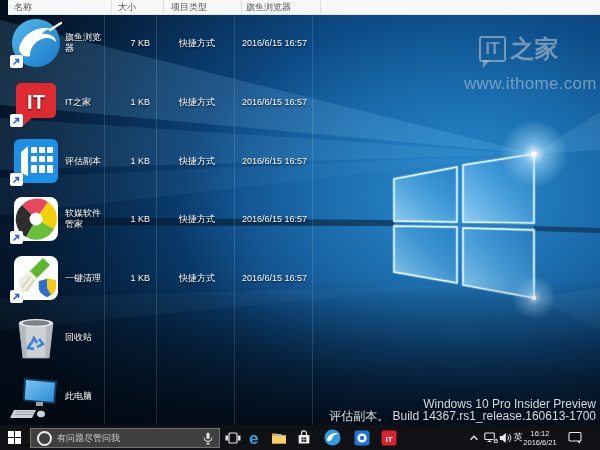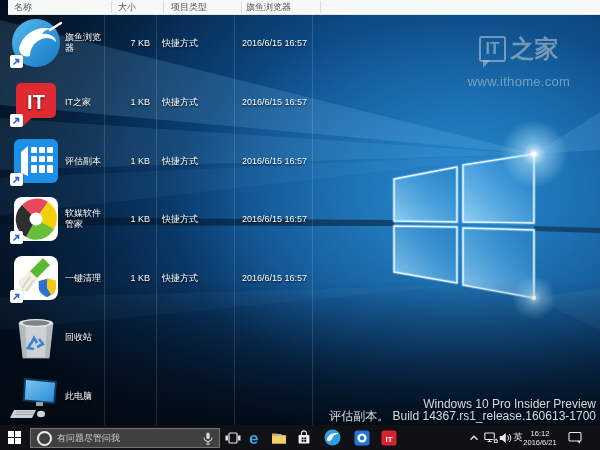--- a/index.html
+++ b/index.html
@@ -16,32 +16,32 @@
   .vline{position:absolute;top:14px;height:411px;width:1px;background:rgba(255,255,255,.13);z-index:2;}
   
   .drow{position:absolute;left:0;width:330px;height:58.7px;z-index:4;color:#fff;
     text-shadow:0 1px 2px rgba(0,0,0,.85);font-size:9px;}
   .dicon{position:absolute;left:10px;top:50%;transform:translateY(-50%);width:52px;height:52px;}
   .dicon svg{display:block;}
   .sc-overlay{position:absolute;left:0;bottom:1px;width:13px;height:13px;background:#fff;
     border-radius:2px;box-shadow:0 0 1px rgba(0,0,0,.6);display:flex;align-items:center;justify-content:center;}
   .dname{position:absolute;left:65px;top:50%;transform:translateY(-50%);width:40px;line-height:11px;}
   .dsize{position:absolute;left:104px;top:50%;transform:translateY(-50%);width:46px;text-align:right;}
-  .dtype{position:absolute;left:162px;top:50%;transform:translateY(-50%);width:70px;}
+  .dtype{position:absolute;left:162px;top:50%;transform:translateY(-50%);width:70px;text-align:center;}
   .ddate{position:absolute;left:242px;top:50%;transform:translateY(-50%);width:85px;white-space:nowrap;}
   
   #watermark{position:absolute;right:26px;top:33px;width:110px;text-align:center;z-index:3;
     color:rgba(178,192,206,.62);}
   #wm-logo{display:flex;align-items:center;justify-content:center;gap:5px;}
   #wm-itbox{position:relative;border:2.5px solid rgba(178,192,206,.62);border-radius:3px;
     font-weight:bold;font-size:16px;line-height:22px;padding:0 4px;}
   #wm-itbox .tail{position:absolute;left:2px;bottom:-8px;width:0;height:0;
     border-left:7px solid rgba(178,192,206,.62);border-bottom:8px solid transparent;}
   #wm-home{font-size:24px;font-weight:bold;font-family:"DejaVu Serif","Liberation Serif",serif;}
-  #wm-url{margin-top:9px;font-size:13px;letter-spacing:.3px;}
+  #wm-url{margin-top:9px;font-size:17px;letter-spacing:.3px;}
   
   #build-info{position:absolute;right:4px;bottom:28px;text-align:right;z-index:3;
     color:rgba(240,246,252,.88);font-size:12px;line-height:11.5px;text-shadow:0 1px 2px rgba(0,0,0,.7);}
   
   #taskbar{position:absolute;left:0;bottom:0;width:600px;height:25px;background:#101114;z-index:10;}
   .tb{position:absolute;top:0;height:25px;display:flex;align-items:center;justify-content:center;}
   #start-button{left:0;width:28px;}
   #search-box{position:absolute;left:30px;top:3px;width:188px;height:18px;background:#404040;
     border:1px solid #737373;display:flex;align-items:center;}
   #cortana-ring{width:11px;height:11px;border:2px solid #ececec;border-radius:50%;margin:0 5px 0 6px;flex:0 0 auto;}

